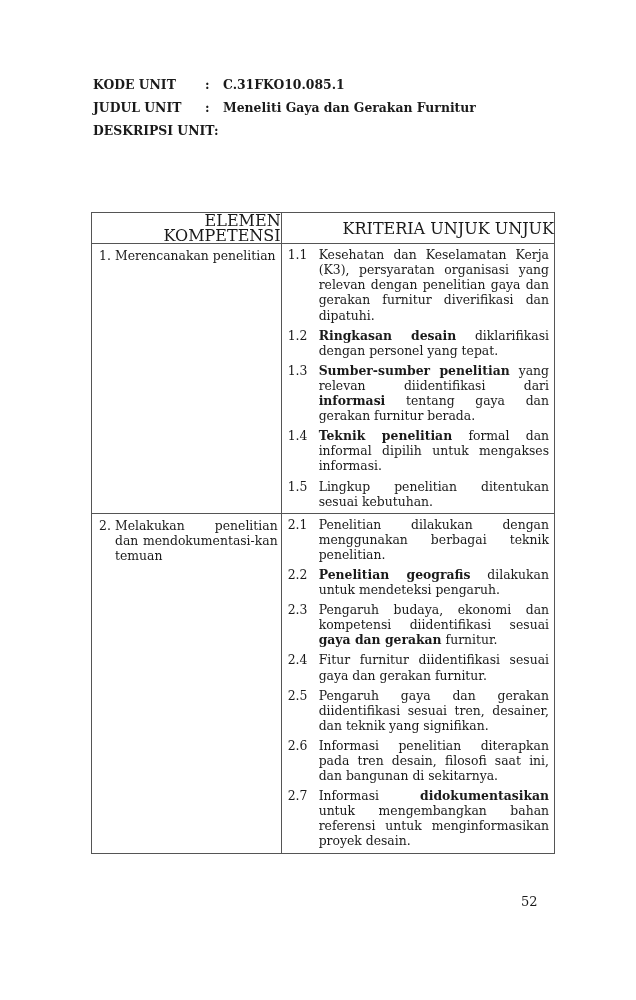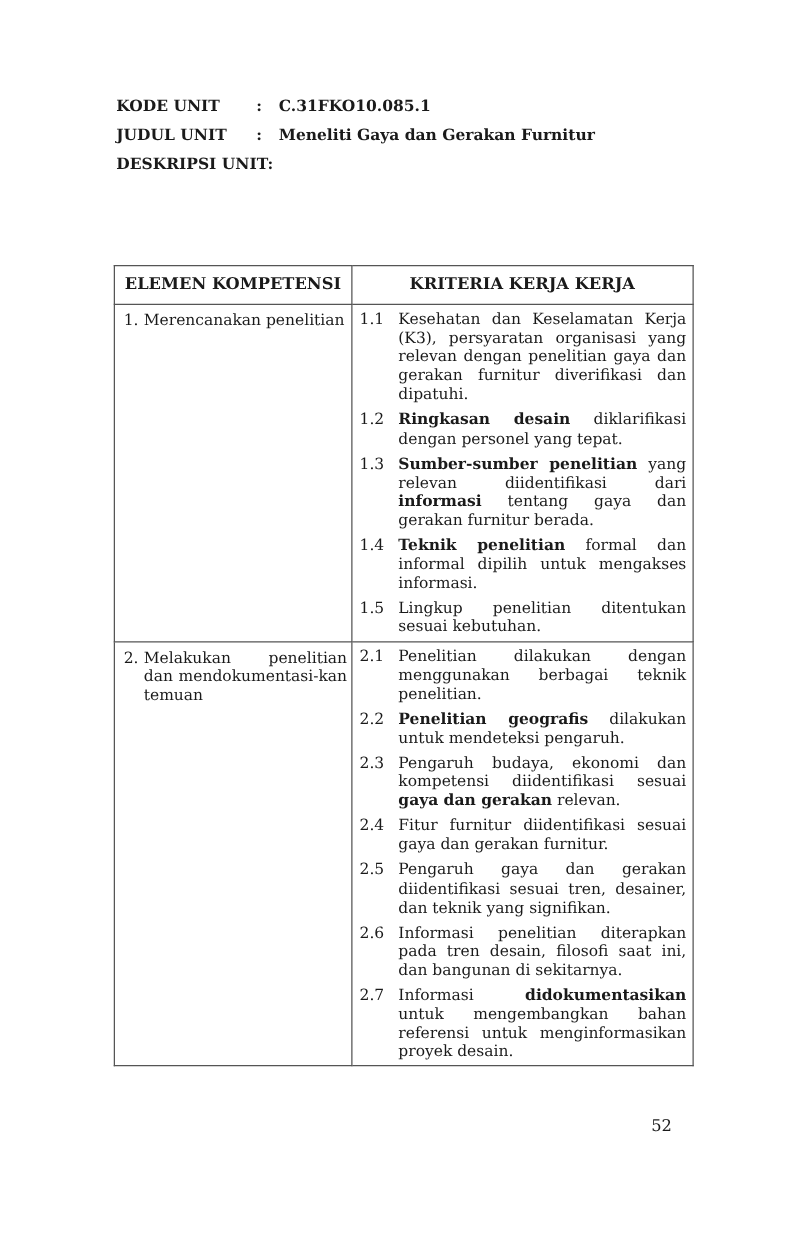--- a/index.html
+++ b/index.html
@@ -10,21 +10,21 @@
   .hdr .colon { position:absolute; left:112px; font-weight:bold; }
   .hdr .val { position:absolute; left:130px; white-space:nowrap; }
   .hdr .val.b { font-weight:bold; }
   #r1 { top:74px; } #r2 { top:97px; } #r3 { top:120px; }
   .desc { position:absolute; left:222px; top:120px; font-size:12.4px; line-height:22.5px; width:320px; }
   .desc div { white-space:nowrap; }
 
   table.uk { position:absolute; left:91px; top:212px; width:464px; border-collapse:collapse;
              font-size:12.4px; line-height:15.1px; }
   table.uk th, table.uk td { border:1.6px solid #555; vertical-align:top; }
-  table.uk th { height:30px; font-weight:bold; text-align:center; vertical-align:middle; font-size:13px; padding:0; }
+  table.uk th { height:30px; font-weight:normal; text-align:right; vertical-align:middle; font-size:16px; padding:0; }
   col.c1 { width:190px; } col.c2 { width:274px; }
   td.elem { padding:4px 3px 4px 7px; }
   .elem-inner { display:flex; }
   .elem-num { flex:0 0 auto; width:16px; }
   .elem-text { flex:1; text-align:justify; text-align-last:left; }
   td.krit { padding:3px 5px 4px 6px; }
   .k { display:flex; margin-bottom:5px; }
   .k:last-child { margin-bottom:0; }
   .k .num { flex:0 0 31px; }
   .k .txt { flex:1; text-align:justify; }
@@ -51,21 +51,21 @@
 </div>
 
 <table class="uk">
   <colgroup>
       <col class="c1">
       <col class="c2">
     </colgroup>
   <thead>
     <tr>
       <th>ELEMEN KOMPETENSI</th>
-      <th>KRITERIA KERJA KERJA</th>
+      <th>KRITERIA UNJUK UNJUK</th>
     </tr>
   </thead>
   <tbody id="tbody">
       <tr>
         <td class="elem">
           <div class="elem-inner">
             <span class="elem-num">1.</span>
             <span class="elem-text">Merencanakan penelitian</span>
           </div>
         </td>
@@ -103,21 +103,21 @@
           <div class="k">
             <span class="num">2.1</span>
             <span class="txt"><span>Penelitian dilakukan dengan menggunakan berbagai teknik penelitian.</span></span>
           </div>
           <div class="k">
             <span class="num">2.2</span>
             <span class="txt"><b>Penelitian geografis</b><span> dilakukan untuk mendeteksi pengaruh.</span></span>
           </div>
           <div class="k">
             <span class="num">2.3</span>
-            <span class="txt"><span>Pengaruh budaya, ekonomi dan kompetensi diidentifikasi sesuai </span><b>gaya dan gerakan</b><span> relevan.</span></span>
+            <span class="txt"><span>Pengaruh budaya, ekonomi dan kompetensi diidentifikasi sesuai </span><b>gaya dan gerakan</b><span> furnitur.</span></span>
           </div>
           <div class="k">
             <span class="num">2.4</span>
             <span class="txt"><span>Fitur furnitur diidentifikasi sesuai gaya dan gerakan furnitur.</span></span>
           </div>
           <div class="k">
             <span class="num">2.5</span>
             <span class="txt"><span>Pengaruh gaya dan gerakan diidentifikasi sesuai tren, desainer, dan teknik yang signifikan.</span></span>
           </div>
           <div class="k">

